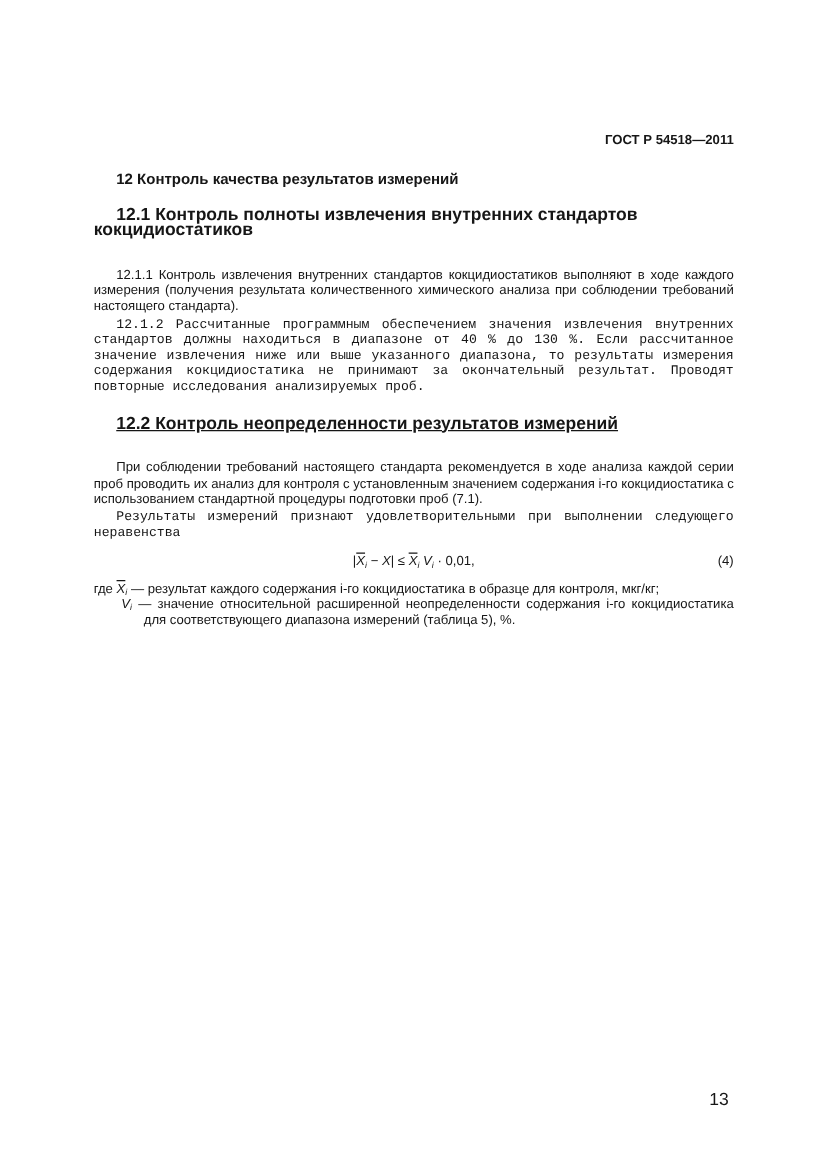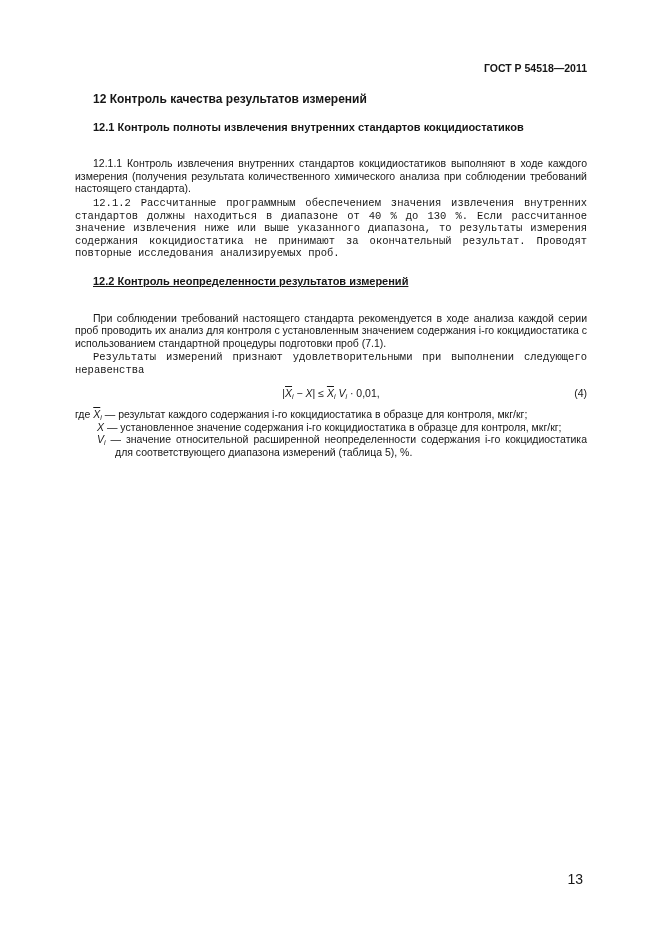--- a/index.html
+++ b/index.html
@@ -19,30 +19,31 @@
   }
   .content {
     position: absolute;
     left: 75px; top: 62px;
     width: 512px;
   }
   .doc-header {
     text-align: right;
     font-weight: bold;
     font-size: 10.5px;
+    margin-top: 44px;
   }
   h1.section {
     font-size: 12px;
     font-weight: bold;
     margin: 17px 0 0 0;
     text-indent: 18px;
     line-height: 14px;
   }
   h2.subsection {
-    font-size: 11px;
+    font-size: 14px;
     font-weight: bold;
     margin: 15px 0 0 0;
     text-indent: 18px;
   }
   p.para {
     margin: 24px 0 0 0;
     text-indent: 18px;
     text-align: justify;
   }
   p.para.tight { margin-top: 2px; font-family: Liberation Mono, monospace; }
@@ -111,24 +112,20 @@
       <span class="eq-num">(4)</span>
     </div>
 
     <div class="where">
       <div class="where-line1">
         <span>где</span>
         <span class="it ov">X</span><sub class="it">i</sub>
         <span>— результат каждого содержания i-го кокцидиостатика в образце для контроля, мкг/кг;</span>
       </div>
       <div class="where-item">
-        <span class="it">X</span>
-        <span>— установленное значение содержания i-го кокцидиостатика в образце для контроля, мкг/кг;</span>
-      </div>
-      <div class="where-item">
         <span class="it">V</span><sub class="it">i</sub>
         <span>— значение относительной расширенной неопределенности содержания i-го кокцидиостатика для соответствующего диапазона измерений (таблица 5), %.</span>
       </div>
     </div>
 
   </div>
 
   <div class="page-num">13</div>
 </div>
 

